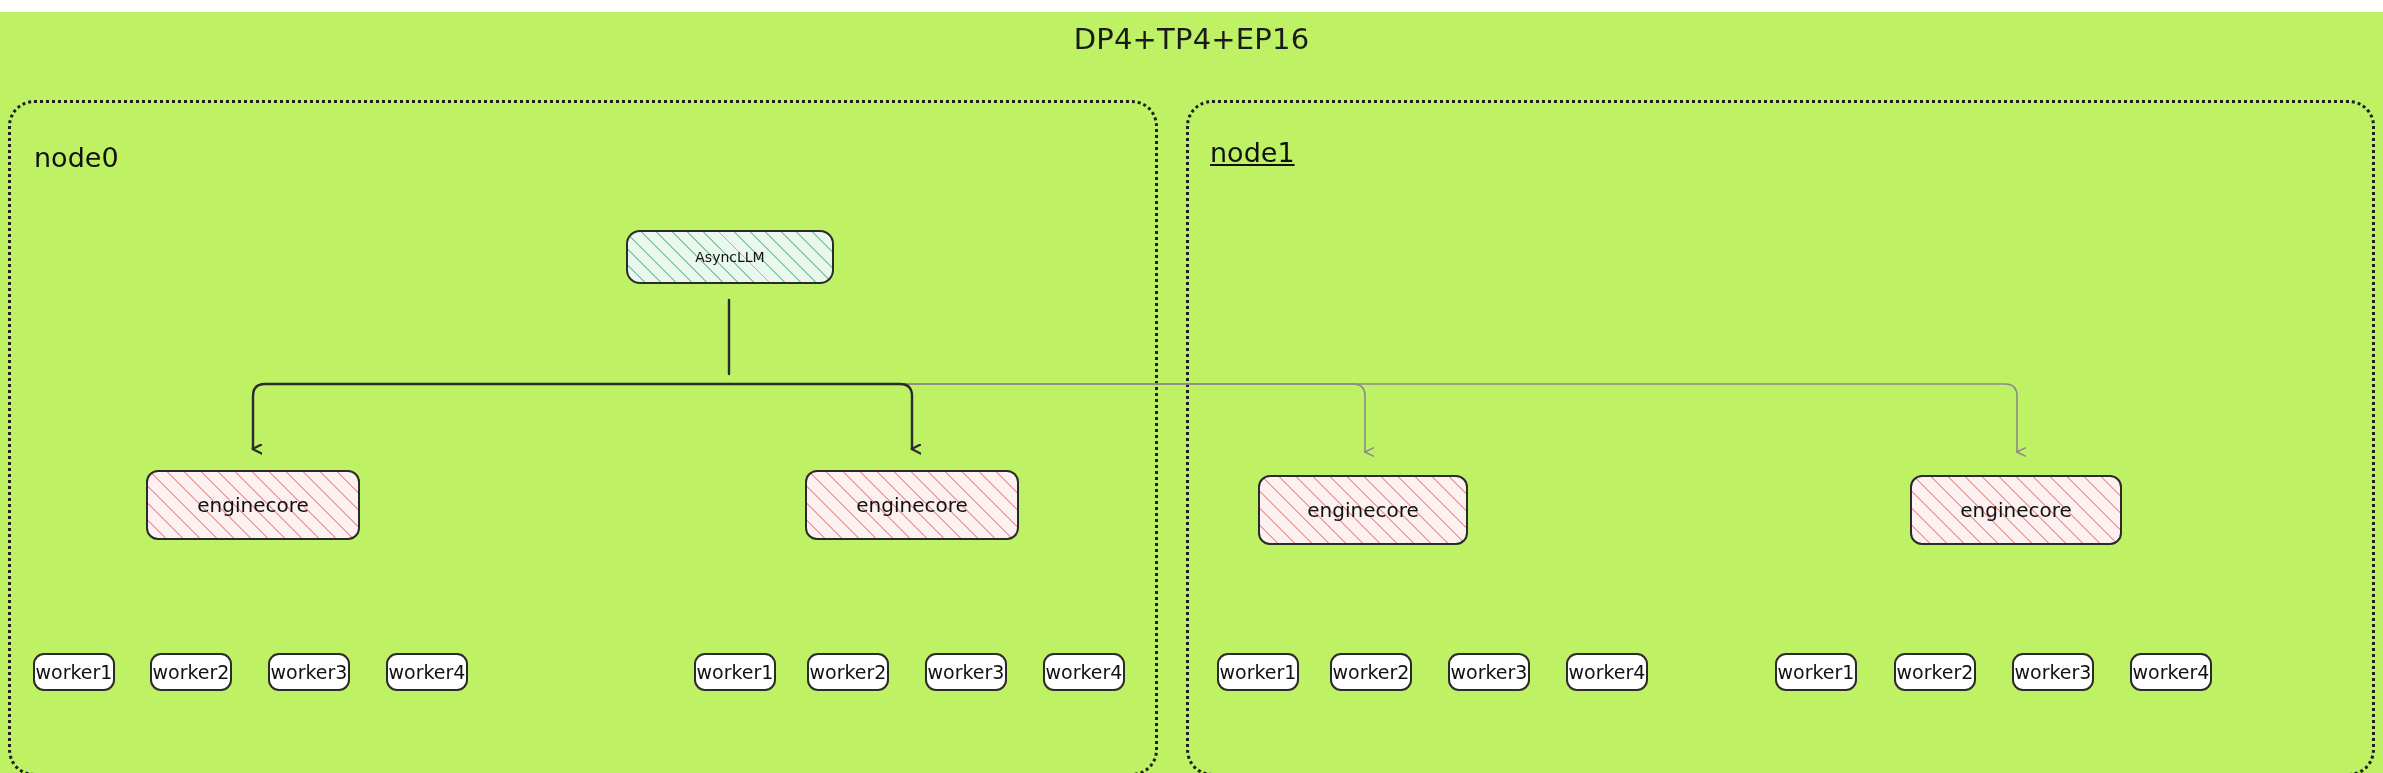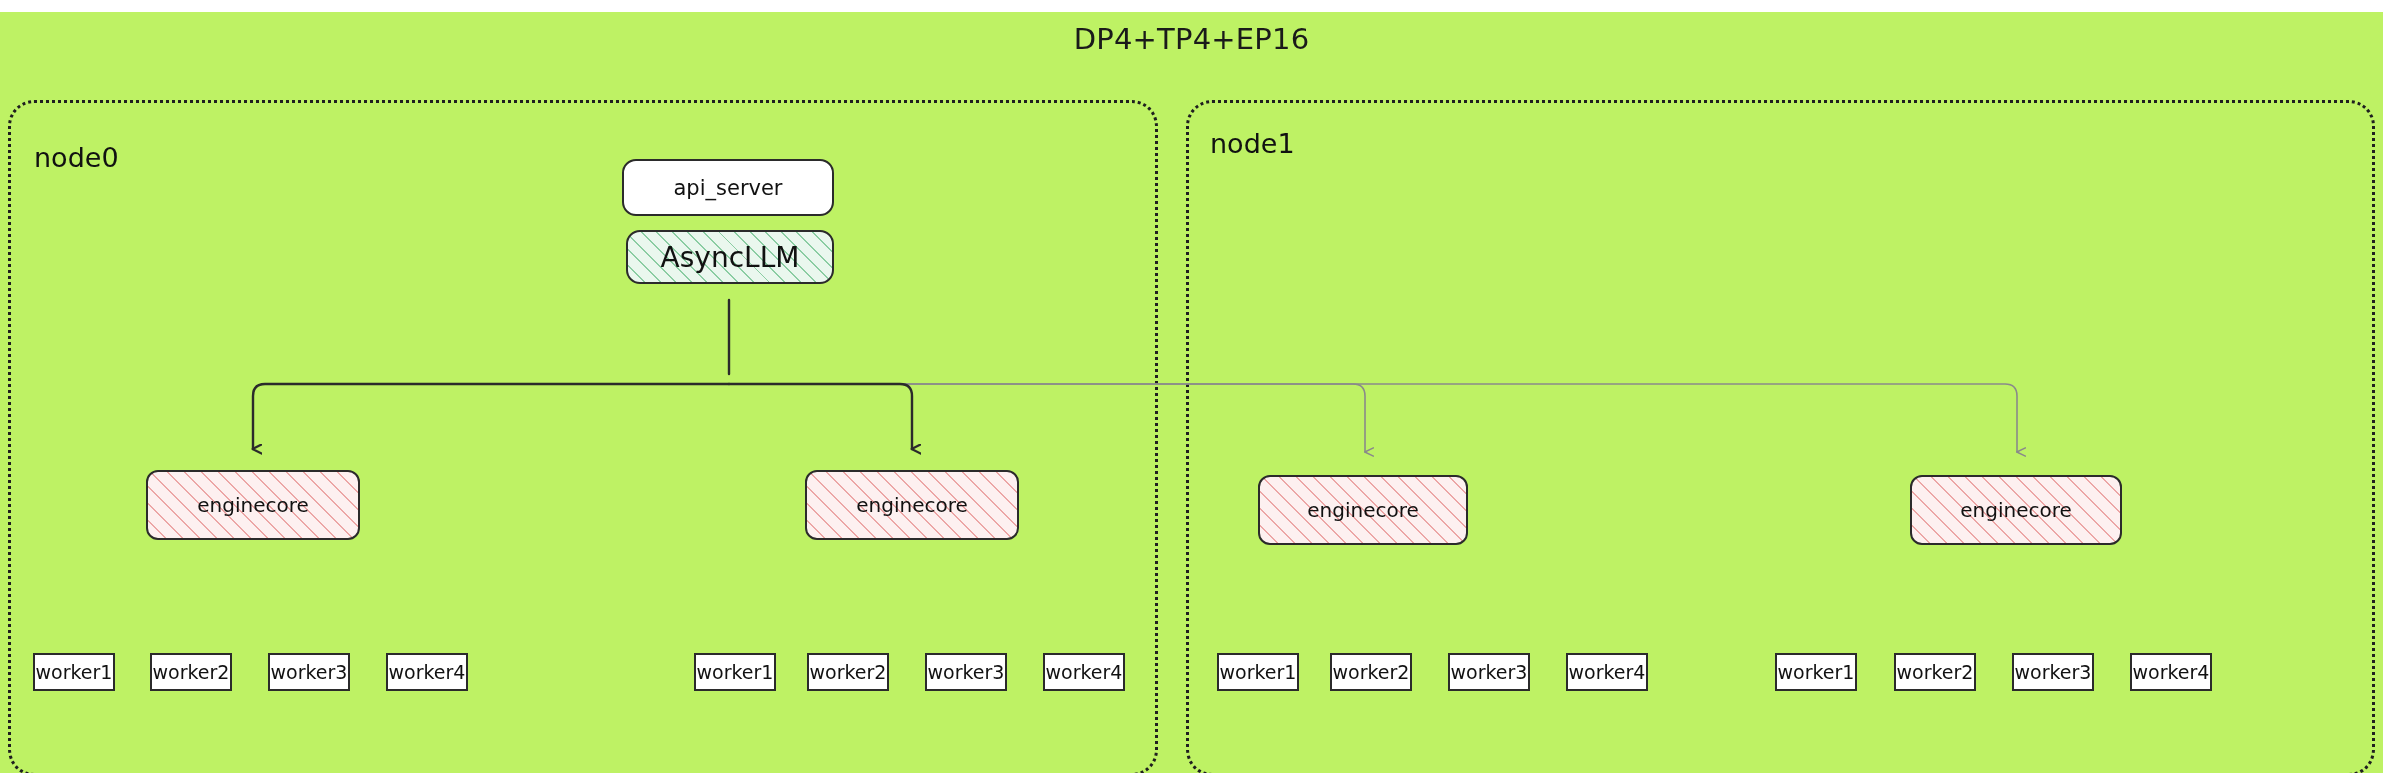--- a/index.html
+++ b/index.html
@@ -62,21 +62,21 @@
     z-index: 5;
   }
 
   .api-server {
     border-radius: 14px;
     font-size: 21px;
   }
 
   .asyncllm {
     border-radius: 14px;
-    font-size: 28px;
+    font-size: 14px;
     border-color: #2b2b2b;
     background-color: #eaf7ee;
     background-image: repeating-linear-gradient(
       45deg,
       rgba(60,170,100,0.55) 0px,
       rgba(60,170,100,0.55) 1.4px,
       rgba(255,255,255,0) 1.4px,
       rgba(255,255,255,0) 11px
     );
   }
@@ -88,21 +88,21 @@
     background-image: repeating-linear-gradient(
       45deg,
       rgba(226,120,120,0.62) 0px,
       rgba(226,120,120,0.62) 1.4px,
       rgba(255,255,255,0) 1.4px,
       rgba(255,255,255,0) 12px
     );
   }
 
   .worker {
-    border-radius: 0;
+    border-radius: 11px;
     font-size: 19px;
     background: #ffffff;
     border: 2.2px solid #2b2b2b;
     height: 38px;
   }
 
   
   #connectors {
     position: absolute;
     left: 0;
@@ -136,23 +136,22 @@
     <path d="M729,372 L1353,372 Q1365,372 1365,384 L1365,440" fill="none" stroke="#8a8a8a" stroke-width="1.6" stroke-linecap="round" marker-end="url(#arrowLight)"></path>
 
     <path d="M729,372 L265,372 Q253,372 253,384 L253,437" fill="none" stroke="#2b2b2b" stroke-width="2.4" stroke-linecap="round" marker-end="url(#arrowDark)"></path>
     <path d="M729,372 L900,372 Q912,372 912,384 L912,437" fill="none" stroke="#2b2b2b" stroke-width="2.4" stroke-linecap="round" marker-end="url(#arrowDark)"></path>
   </svg>
 
   <div class="node-box" style="left:8px; top:88px; width:1150px; height:676px;"></div>
   <div class="node-label" style="left:34px; top:130px;">node0</div>
 
   <div class="node-box" style="left:1186px; top:88px; width:1189px; height:676px;"></div>
-  <div class="node-label" style="left:1210px; top:116px;">node1</div>
+  <div class="node-label" style="left:1210px; top:125px;text-decoration:underline;">node1</div>
 
-  <div class="shape api-server" style="left:622px; top:147px; width:212px; height:57px;">api_server</div>
 
   <div class="shape asyncllm" style="left:626px; top:218px; width:208px; height:54px;">AsyncLLM</div>
 
   <div class="shape enginecore" style="left:146px; top:458px; width:214px; height:70px;">enginecore</div>
 
   <div class="shape enginecore" style="left:805px; top:458px; width:214px; height:70px;">enginecore</div>
 
   <div class="shape enginecore" style="left:1258px; top:463px; width:210px; height:70px;">enginecore</div>
 
   <div .class="shape enginecore" class="shape enginecore" style="left:1910px; top:463px; width:212px; height:70px;">enginecore</div>

